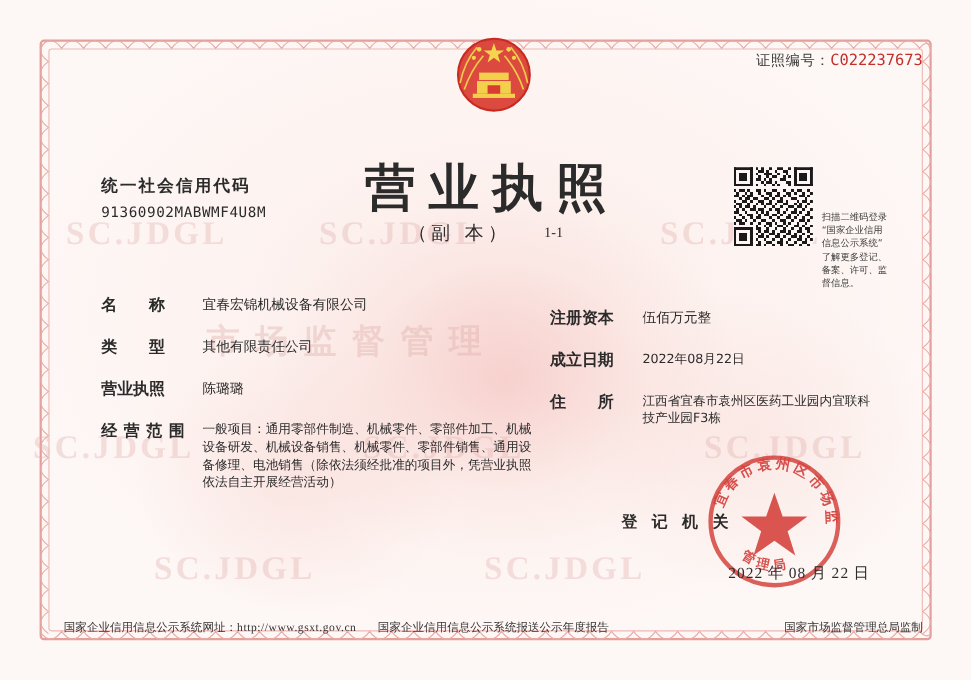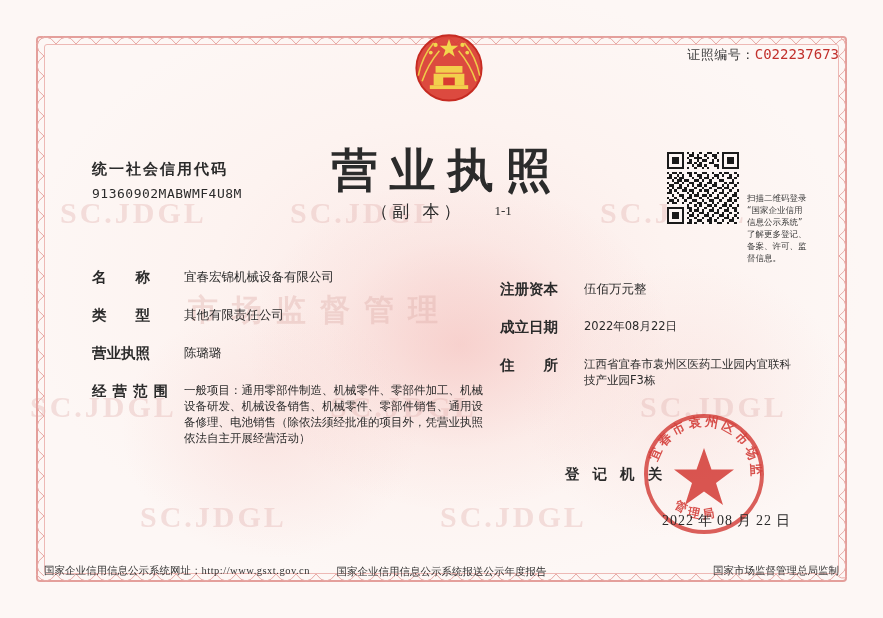--- a/index.html
+++ b/index.html
@@ -251,21 +251,21 @@
     position: absolute;
     left: 638px;
     top: 408px;
     width: 132px;
     height: 132px;
     opacity: 0.88;
   }
 
   .footer {
     position: absolute;
-    left: 0; right: 0;
+    left: 14px; right: 0;
     bottom: 14px;
     height: 40px;
     font-family: "DejaVu Sans", sans-serif;
     font-size: 10.5px;
     color: #333;
   }
   .footer-left {
     position: absolute;
     left: 44px;
     top: 0;

